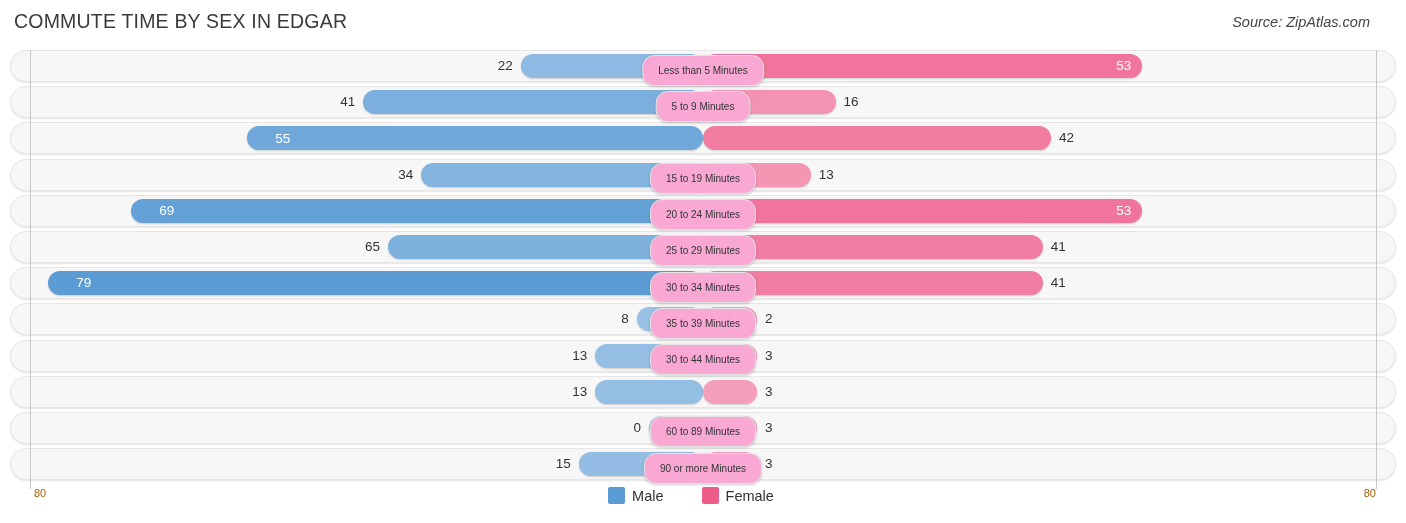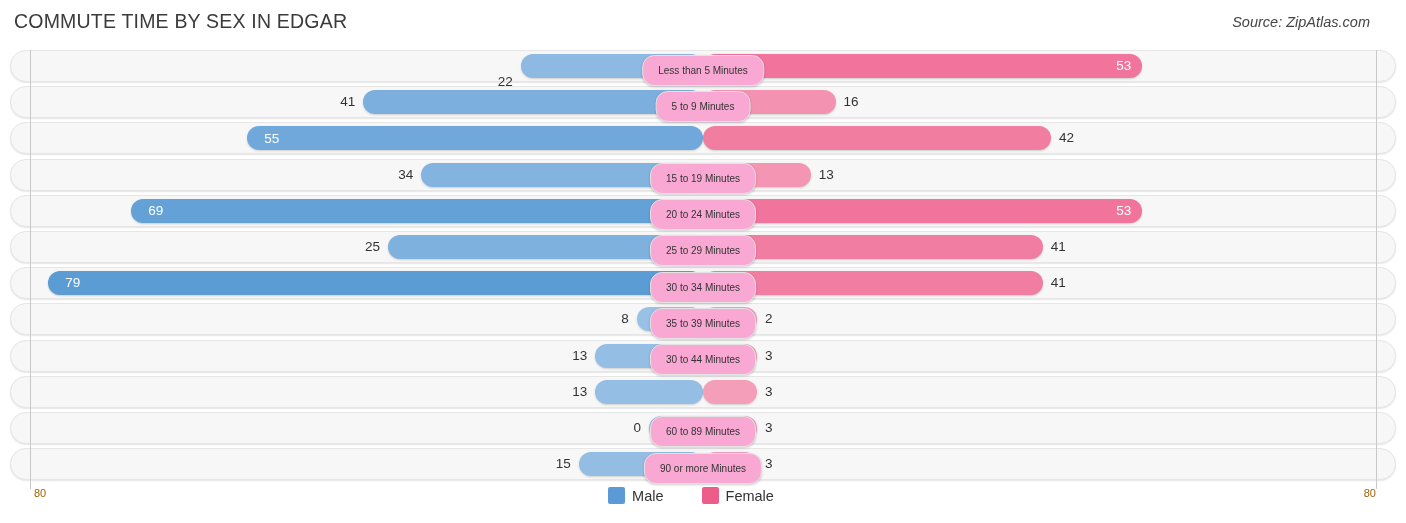--- a/index.html
+++ b/index.html
@@ -41,21 +41,21 @@
   .track{position:absolute;left:0;top:0;right:0;bottom:0;}
 
   
   .bar{
     position:absolute;top:3px;height:24px;
     border-radius:12px;
     box-shadow:0 1px 2px rgba(0,0,0,.17);
     display:flex;align-items:center;
     box-sizing:border-box;
   }
-  .bar.male{ right:50%; justify-content:flex-start; padding-left:17px; }
+  .bar.male{ right:50%; justify-content:flex-start; padding-left:28px; }
   .bar.female{ left:50%; justify-content:flex-end; padding-right:11px; }
 
   .bar .inlabel{font-size:13.5px;color:#ffffff;white-space:nowrap;line-height:1;}
 
   .outlabel{
     position:absolute;top:0;height:30px;line-height:30px;
     font-size:13.5px;color:#333;white-space:nowrap;
   }
   .outlabel.male{ text-align:right; }
   .outlabel.female{ text-align:left; }
@@ -92,21 +92,21 @@
 
   <div class="title">COMMUTE TIME BY SEX IN EDGAR</div>
   <div class="source">Source: ZipAtlas.com</div>
 
   <div class="plot" id="plot">
     <div class="axis-line left"></div>
     <div class="axis-line right"></div>
   <div class="row">
         <div class="track">
           <div class="bar male" style="width: 182.325px; background: rgb(141, 185, 226);"></div>
-          <div class="outlabel male" style="right: calc(50% + 190.325px); margin-top: 16px;">22</div>
+          <div class="outlabel male" style="right: calc(50% + 190.325px);">22</div>
           <div class="bar female" style="width: 439.238px; background: rgb(240, 116, 155);">
             <span class="inlabel">53</span>
           </div>
           <div class="center">Less than 5 Minutes</div>
         </div>
       </div>
       <div class="row">
         <div class="track">
           <div class="bar male" style="width: 339.787px; background: rgb(125, 175, 222);"></div>
           <div class="outlabel male" style="right: calc(50% + 347.787px);">41</div>
@@ -140,21 +140,21 @@
           </div>
           <div class="bar female" style="width: 439.238px; background: rgb(240, 116, 155);">
             <span class="inlabel">53</span>
           </div>
           <div class="center">20 to 24 Minutes</div>
         </div>
       </div>
       <div class="row">
         <div class="track">
           <div class="bar male" style="width: 314.925px; background: rgb(127, 177, 222);"></div>
-          <div class="outlabel male" style="right: calc(50% + 322.925px);">25</div>
+          <div class="outlabel male" style="right: calc(50% + 322.925px);">65</div>
           <div class="bar female" style="width: 339.787px; background: rgb(241, 126, 162);"></div>
           <div class="outlabel female" style="left: calc(50% + 347.787px);">41</div>
           <div class="center">25 to 29 Minutes</div>
         </div>
       </div>
       <div class="row">
         <div class="track">
           <div class="bar male" style="width: 654.712px; background: rgb(92, 156, 213);">
             <span class="inlabel">79</span>
           </div>

